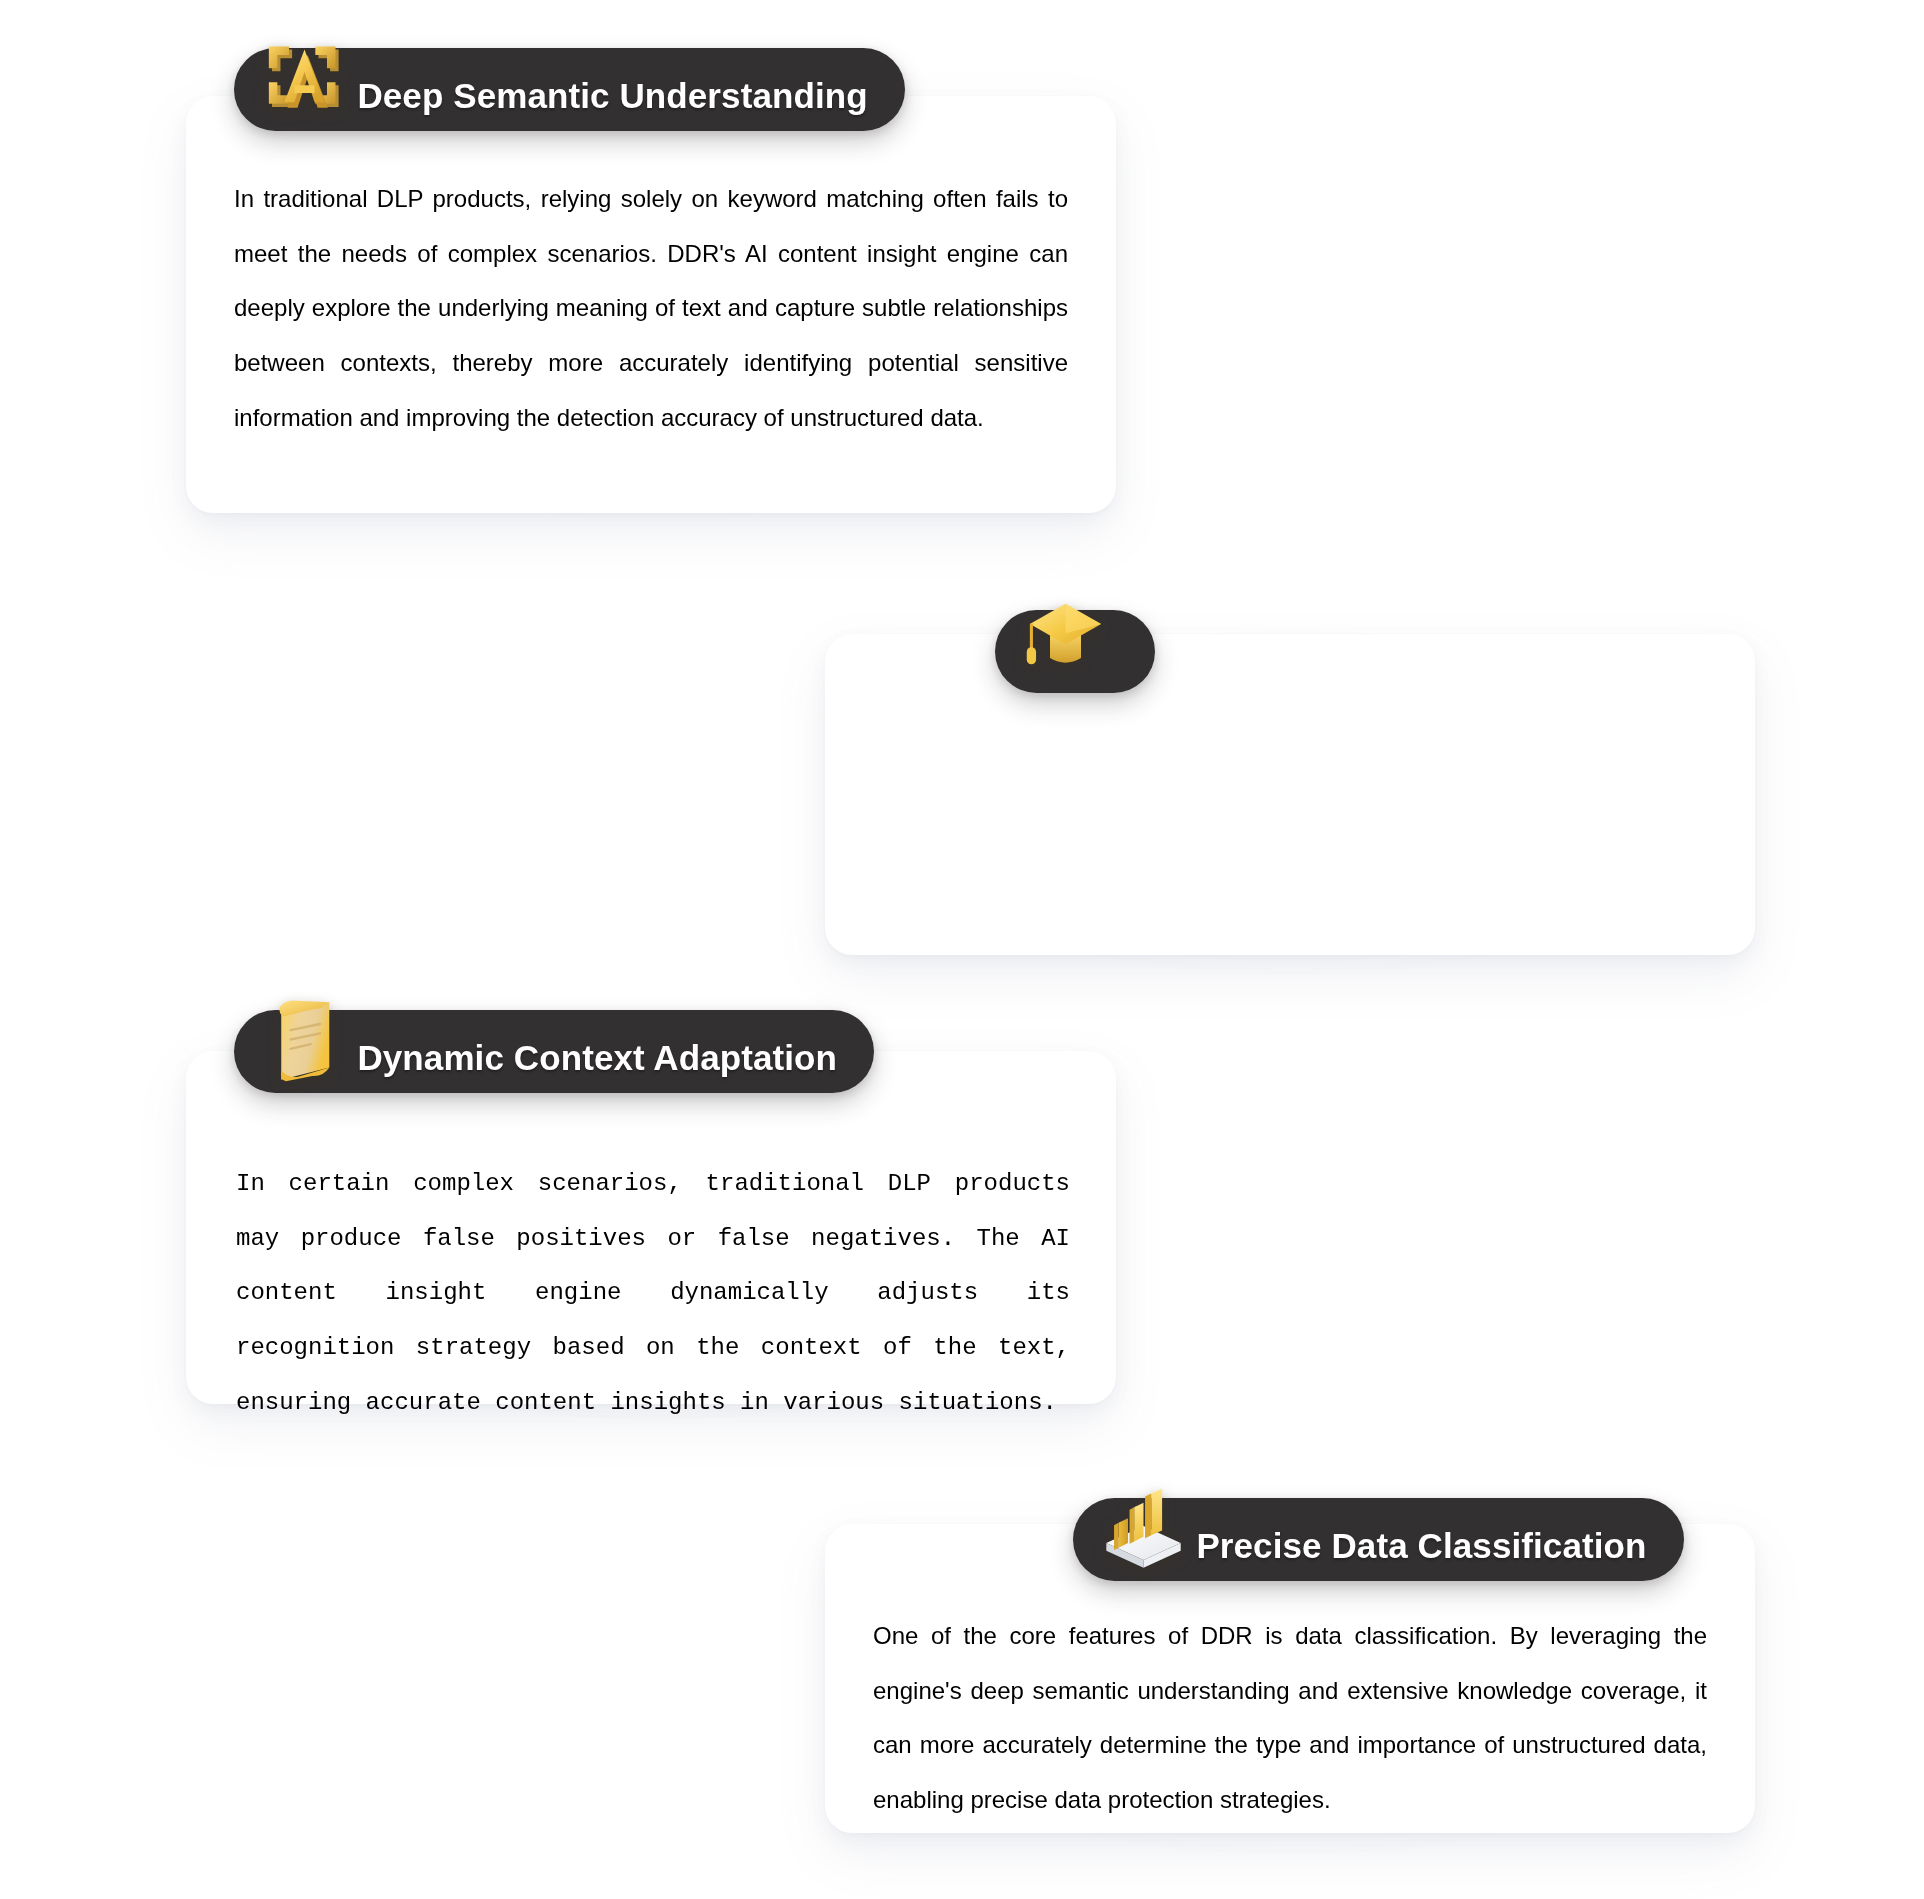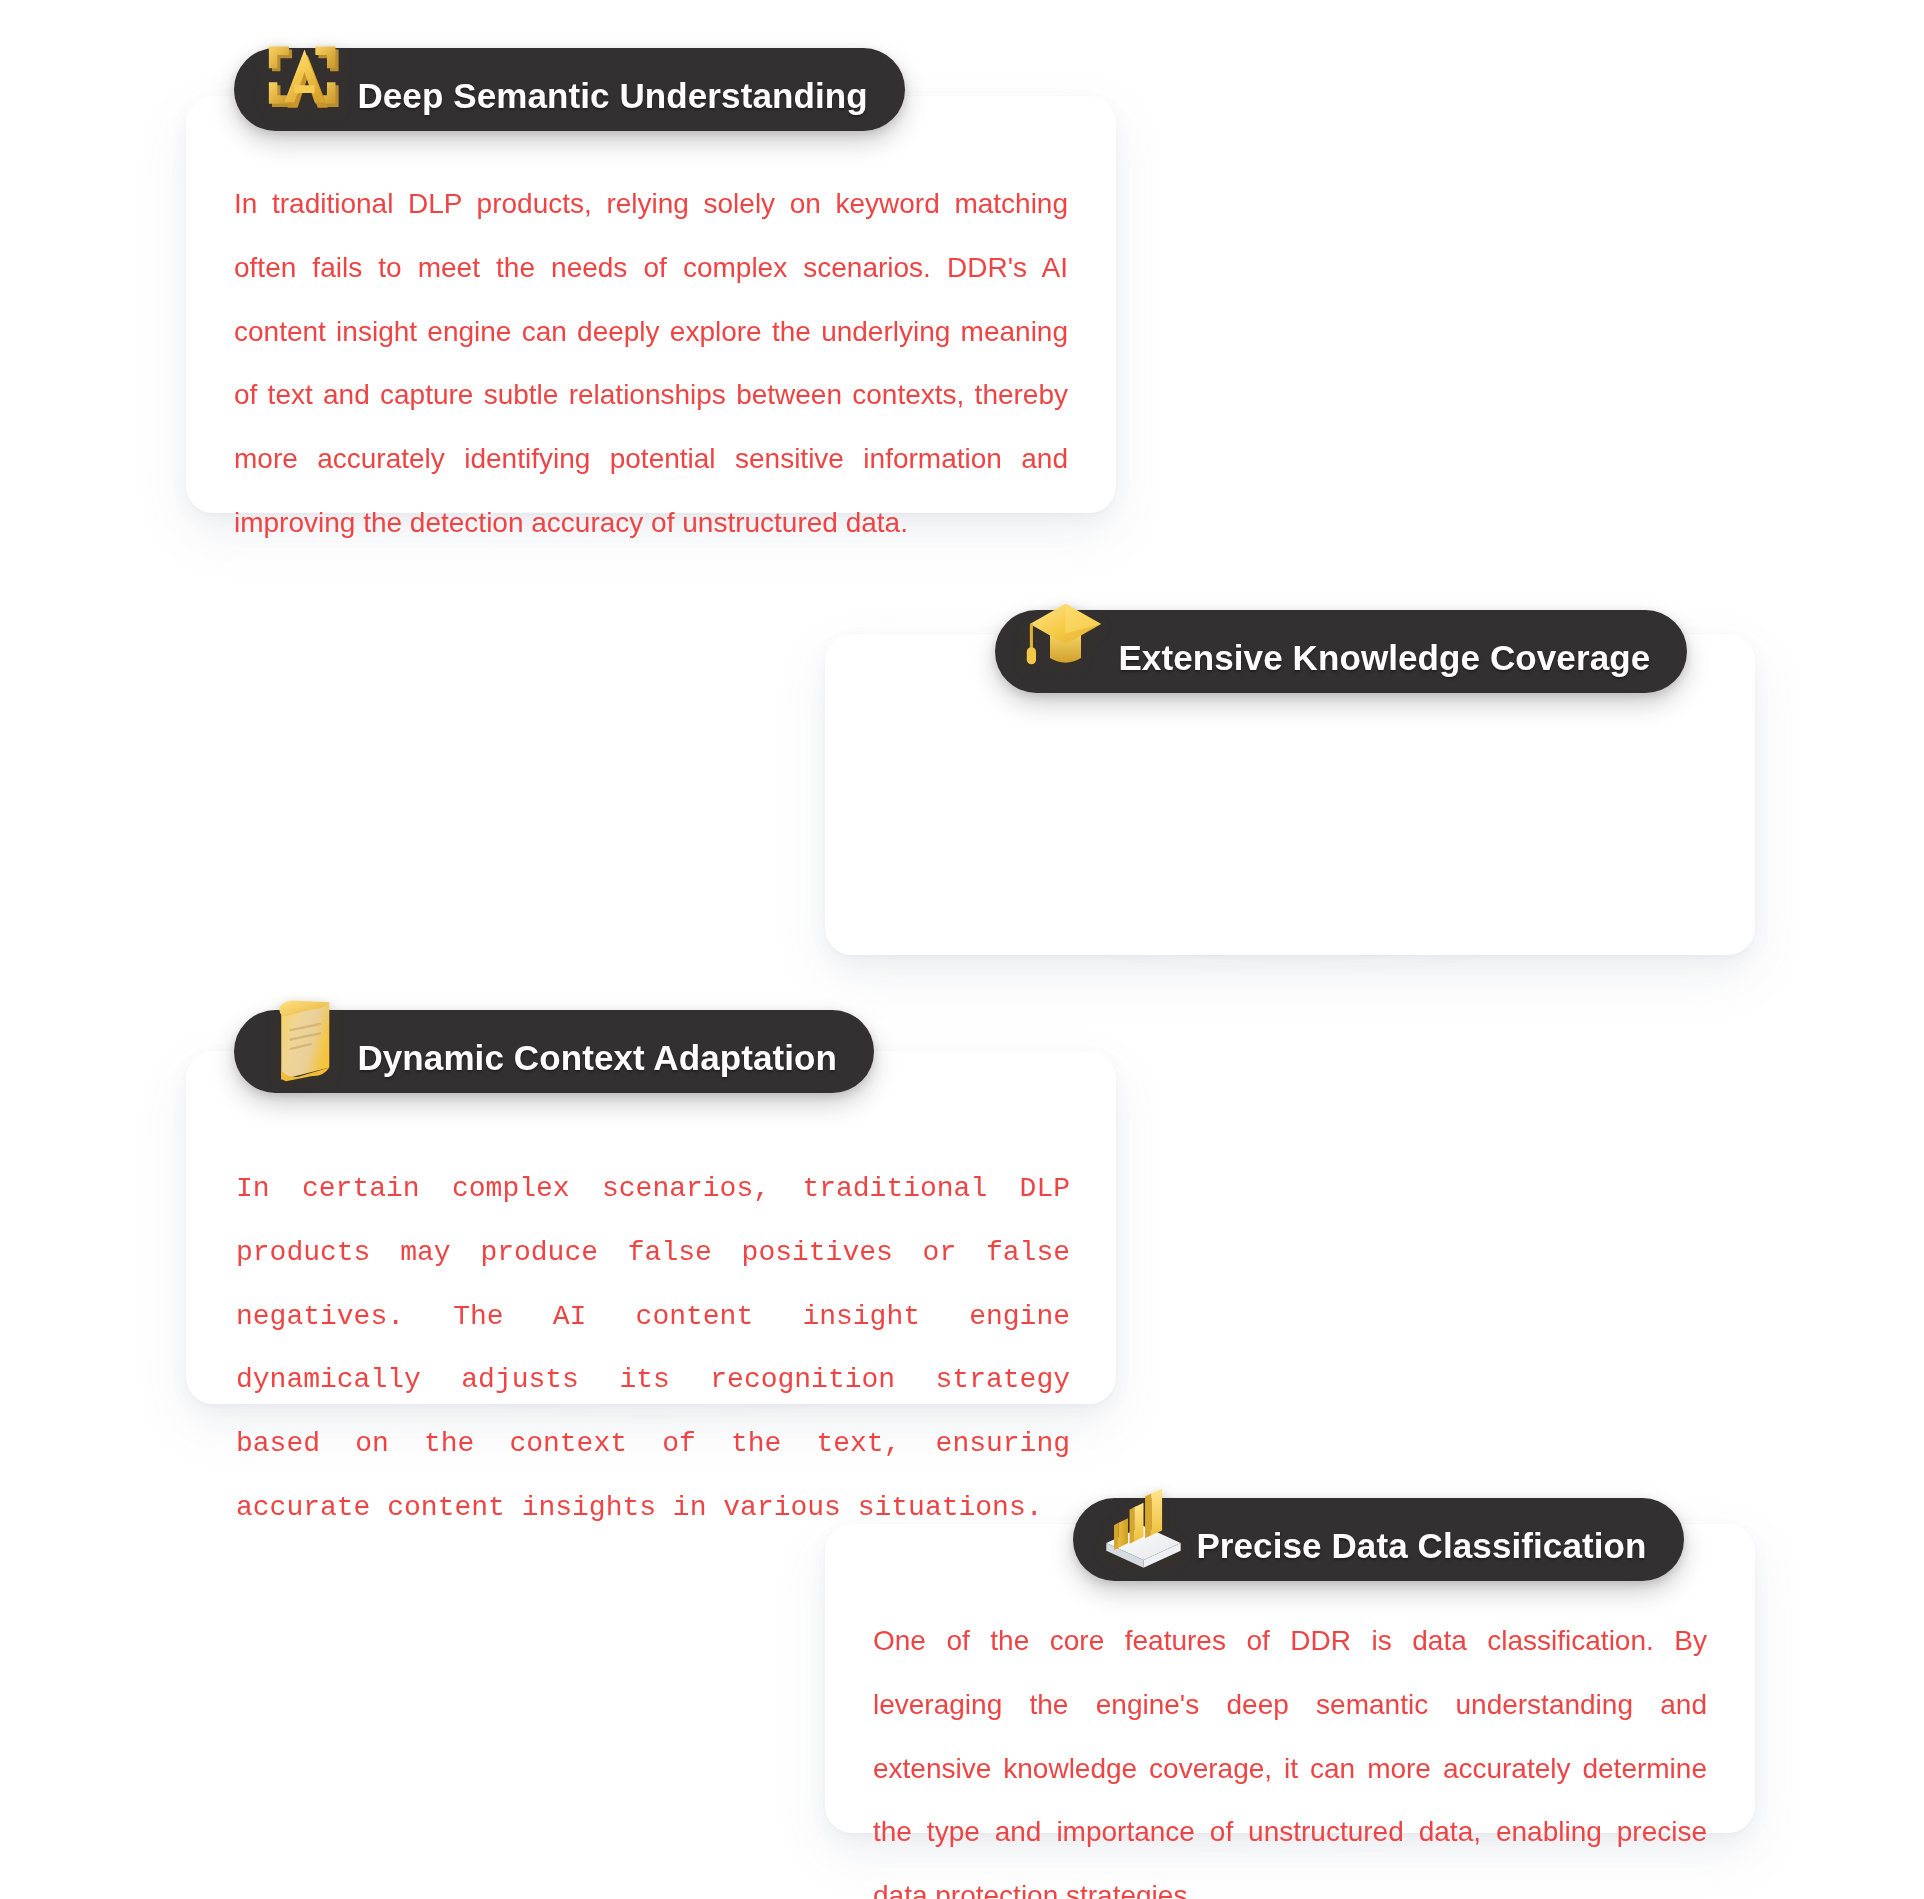--- a/index.html
+++ b/index.html
@@ -72,22 +72,22 @@
     flex: 0 0 93px;
     margin-right: 6.4px;
     margin-top: -37px;
     filter: drop-shadow(0 4.8px 6.4px rgba(60,50,20,0.30));
   }
   .pill-icon svg { width: 100%; height: 100%; display: block; }
 
   
   .card-body {
     position: absolute;
-    color: #ef4444;
-    font-size: 28px;
+    color: #000000;
+    font-size: 24px;
     line-height: 2.28;
     text-align: justify;
     text-justify: inter-word;
     font-weight: 400;
   }
 
   
   #card-1 { left: 186px; top: 96px; width: 930px; height: 417px; }
   #glow-1 { left: 96px; top: 48px; width: 1115px; height: 529px; }
   #pill-1 { left: 234px; top: 48px; }
@@ -182,21 +182,20 @@
 
         <path d="M36 44 L60 56 L84 44 L84 52 Q60 66 36 52 Z" fill="url(#gCapInner)"></path>
 
         <path d="M60 14 L106 40 L60 66 L14 40 Z" fill="url(#gCapTop)"></path>
         <path d="M60 14 L106 40 L60 52 Z" fill="#ffdf72" opacity="0.55"></path>
 
         <path d="M16 41 L16 72" stroke="#e3b030" stroke-width="4" fill="none" stroke-linecap="round"></path>
         <rect x="10" y="70" width="12" height="22" rx="6" fill="#f3c746"></rect>
       </svg>
     </div>
-    <span class="pill-title">Extensive Knowledge Coverage</span>
   </div>
 
 
   <div class="card-glow" id="glow-3"></div>
   <div class="feature-card" id="card-3"></div>
 
   <div class="header-pill" id="pill-3">
     <div class="pill-icon">
       <svg viewBox="0 0 120 120" xmlns="http://www.w3.org/2000/svg">
         <defs>

